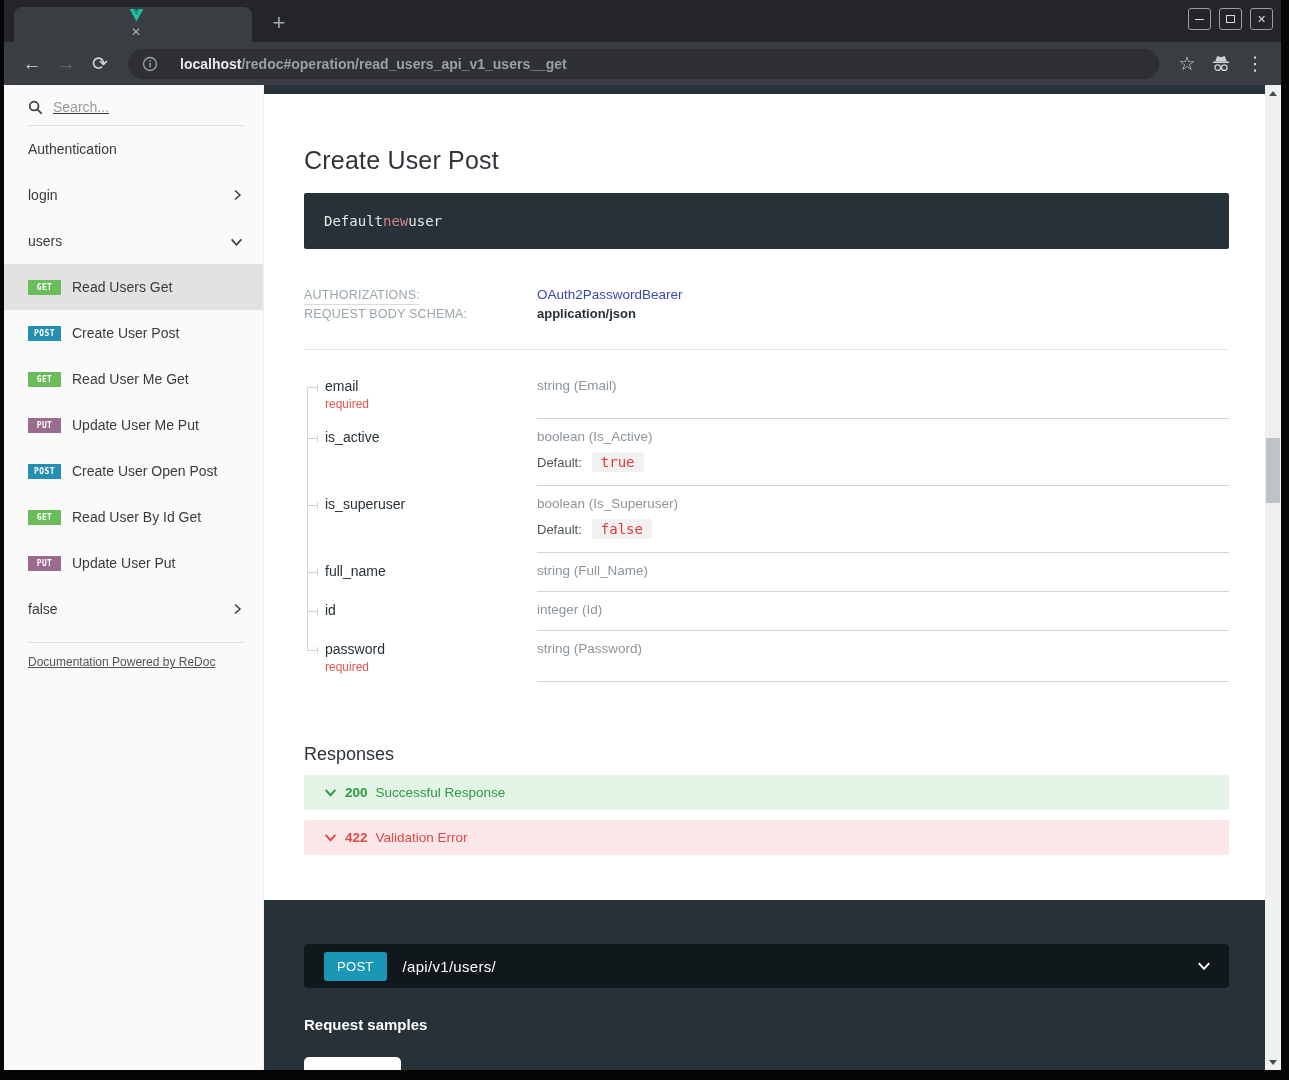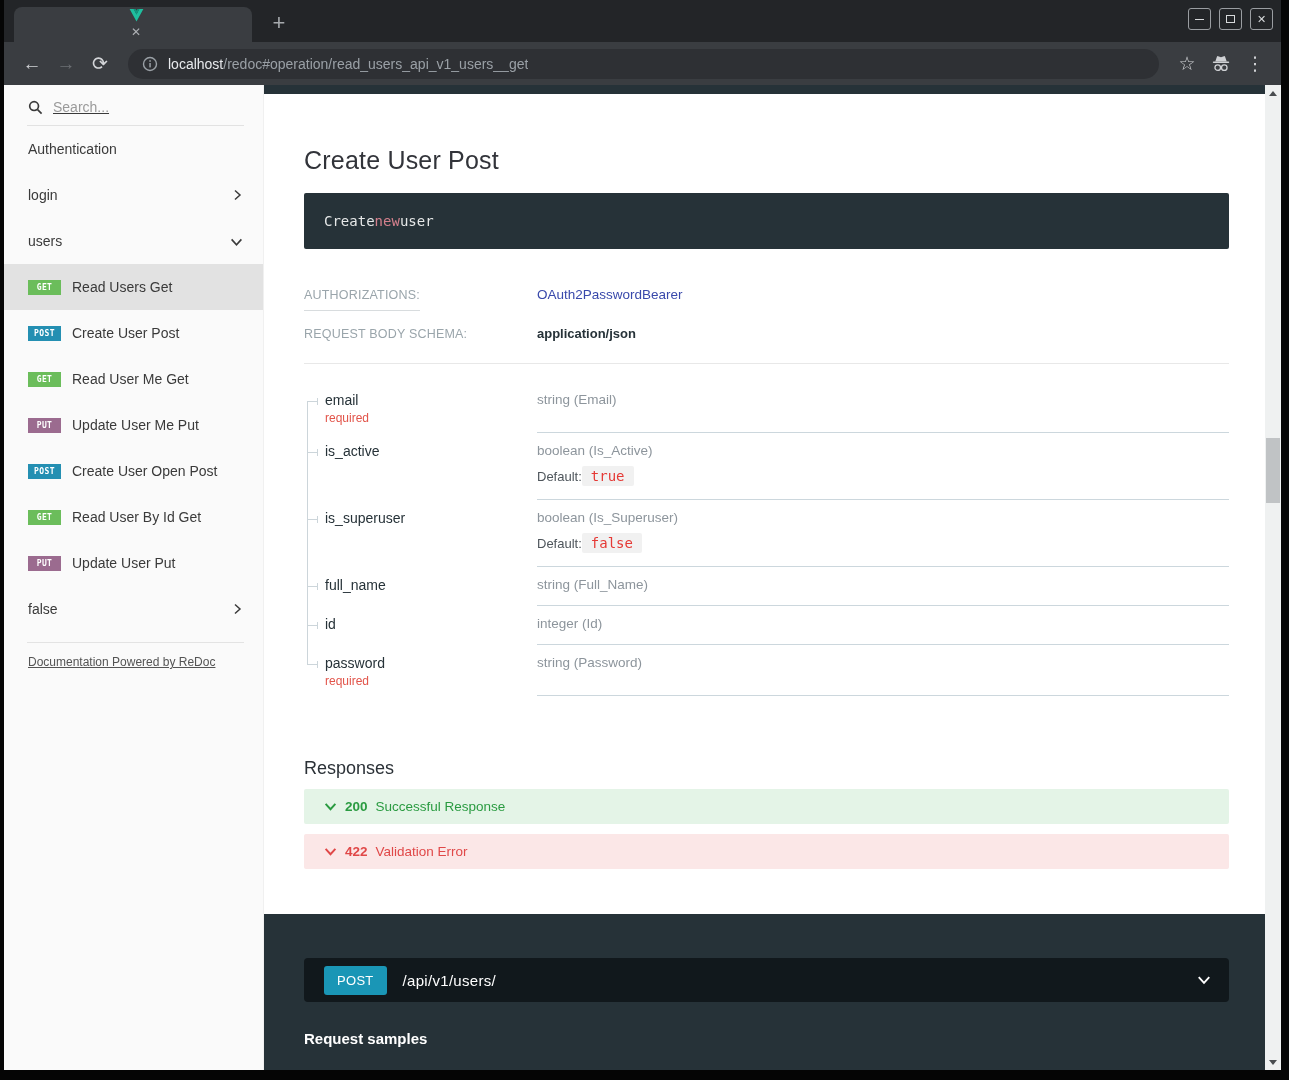--- a/index.html
+++ b/index.html
@@ -18,21 +18,21 @@
   .win-btn { width:23px; height:22px; border:1px solid #9a9da1; border-radius:3px; color:#d7d9db;
              display:flex; align-items:center; justify-content:center; font-size:11px; cursor:pointer; }
   .win-btn .bar { width:9px; height:1px; background:#d7d9db; }
   .win-btn .box { width:9px; height:8px; border:1px solid #d7d9db; }
 
   .toolbar { height:43px; background:#3a3d41; display:flex; align-items:center; padding:0 12px 0 14px; gap:6px; flex:0 0 auto; }
   .nav-ico { width:28px; height:28px; display:flex; align-items:center; justify-content:center;
              font-size:19px; color:#d3d5d8; cursor:pointer; }
   .nav-ico.disabled { color:#6d7074; }
   .url-pill { flex:1; height:30px; margin:0 8px; background:#2e3034; border-radius:15px;
-              display:flex; align-items:center; padding:0 14px; gap:10px; cursor:text; }
+              display:flex; align-items:center; padding:0 14px; gap:22px; cursor:text;font-weight:bold; }
   .url-text { font-size:14px; white-space:nowrap; overflow:hidden; }
   .url-host { color:#e8eaed; }
   .url-rest { color:#9aa0a6; }
 
   
   .page { flex:1; display:flex; overflow:hidden; background:#fff; }
 
   .sidebar { width:260px; flex:0 0 auto; background:#fafafa; border-right:1px solid #f0f0f0; font-size:14px; color:#3a3a3a; }
   .search-row { display:flex; align-items:center; gap:10px; margin:6px 19px 0 23px; padding:8px 0 10px 1px; border-bottom:1px solid #e2e2e2;text-decoration:underline; }
   .search-row input { border:none; outline:none; background:transparent; font-size:14px; color:#3a3a3a; width:160px; font-family:"Liberation Sans", sans-serif; }
@@ -56,38 +56,38 @@
   .sec { margin-left:40px; width:925px; }
 
   h1.op-title { font-size:25px; font-weight:400; color:#32343a; margin-top:52px; letter-spacing:.2px; }
   .desc-code { margin-top:18px; height:56px; background:#263238; border-radius:2px;
                display:flex; align-items:center; padding:0 20px;
                font-family:"DejaVu Sans Mono", monospace; font-size:14px; color:#e6e8e8; }
   .desc-code .hl { color:#d4808d; }
 
   .kv-row { display:flex; align-items:baseline; margin-top:38px; }
   .kv-label { width:233px; flex:0 0 auto; font-size:12.5px; color:#9aa5ab; letter-spacing:.2px; }
-  .kv-label .und { border-bottom:1px solid #d8dcde; padding-bottom:8px; }
+  .kv-label .und { border-bottom:1px solid #d8dcde; padding-bottom:2px; }
   .kv-link { font-size:13.5px; color:#3949ab; cursor:pointer; }
-  .kv-row.schema { margin-top:24px; padding-bottom:22px; border-bottom:1px solid #e8e8e8; }
+  .kv-row.schema { margin-top:4px; padding-bottom:28px; border-bottom:1px solid #e8e8e8; }
   .kv-strong { font-size:13px; font-weight:bold; color:#263238; }
 
   .fields { margin-top:18px; }
   .field-row { display:grid; grid-template-columns:233px 1fr; }
   .field-left { position:relative; padding:10px 10px 8px 21px; }
   .field-left::before { content:''; position:absolute; left:3px; top:0; bottom:0; width:1px; background:#ccd5da; }
   .field-row.first .field-left::before { top:19px; }
   .field-row.last  .field-left::before { bottom:auto; height:19px; }
   .field-left::after { content:''; position:absolute; left:3px; top:19px; width:10px; height:1px; background:#ccd5da; }
   .field-cap { position:absolute; left:13px; top:16px; width:1px; height:7px; background:#ccd5da; }
   .fname { font-size:14px; color:#263238; }
   .freq { margin-top:3px; font-size:12px; color:#e2544a; }
   .field-right { border-bottom:1px solid #ccd7dd; padding:10px 0 13px; }
   .ftype { font-size:13.5px; color:#8d959c; }
-  .fdefault { margin-top:8px; font-size:13px; color:#4e555b; display:flex; align-items:center; }
+  .fdefault { margin-top:8px; font-size:13px; color:#4e555b; display:flex; align-items:center; gap:10px; }
   .fdefault code { font-family:"DejaVu Sans Mono", monospace; font-size:14px; color:#e53935;
                    background:#f1f1f1; border-radius:2px; padding:2px 9px; }
 
   .resp-title { margin-top:62px; font-size:18px; font-weight:400; color:#2b3137; }
   .resp { height:35px; border-radius:2px; display:flex; align-items:center; padding:0 20px; gap:8px;
           font-size:13.5px; margin-top:10px; cursor:pointer; }
   .resp:first-of-type { margin-top:24px; }
   .resp.success { background:#e4f4e7; color:#2a9b41; }
   .resp.error   { background:#fbe7e7; color:#e04848; }
   .resp .code { font-weight:bold; }
@@ -236,21 +236,21 @@
       <a class="side-footer">Documentation Powered by ReDoc</a>
     </aside>
 
     <div class="content">
       <div class="top-strip"></div>
 
       <div class="main-white">
         <h1 class="op-title sec">Create User Post</h1>
 
         <div class="desc-code sec">
-              <span>Create </span>
+              <span>Default </span>
               <span class="hl">new</span>
               <span> user</span>
             </div>
 
         <div class="kv-row sec">
           <div class="kv-label"><span class="und">AUTHORIZATIONS:</span></div>
           <a class="kv-link">OAuth2PasswordBearer</a>
         </div>
 
         <div class="kv-row schema sec">

